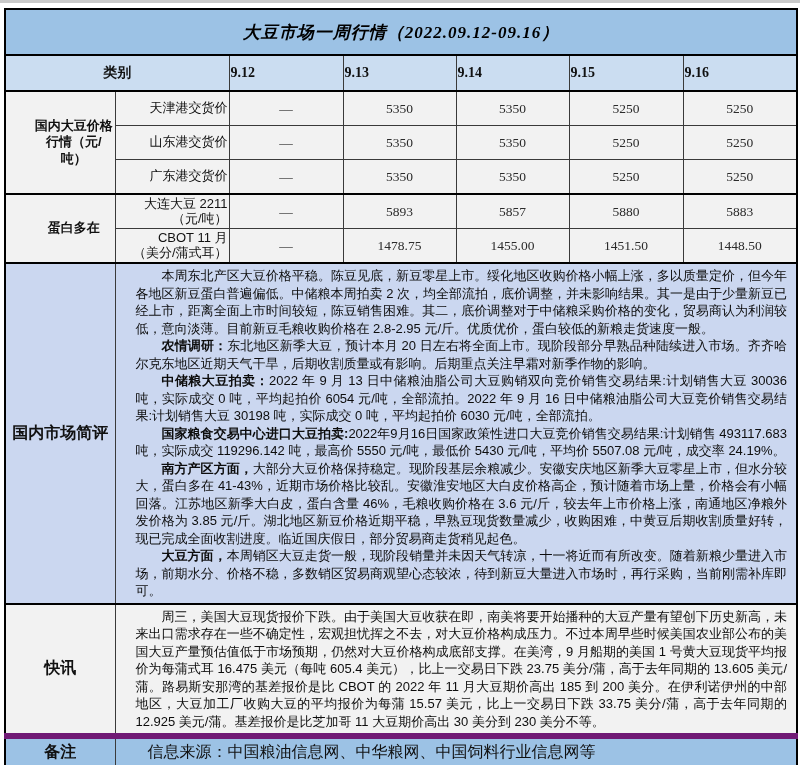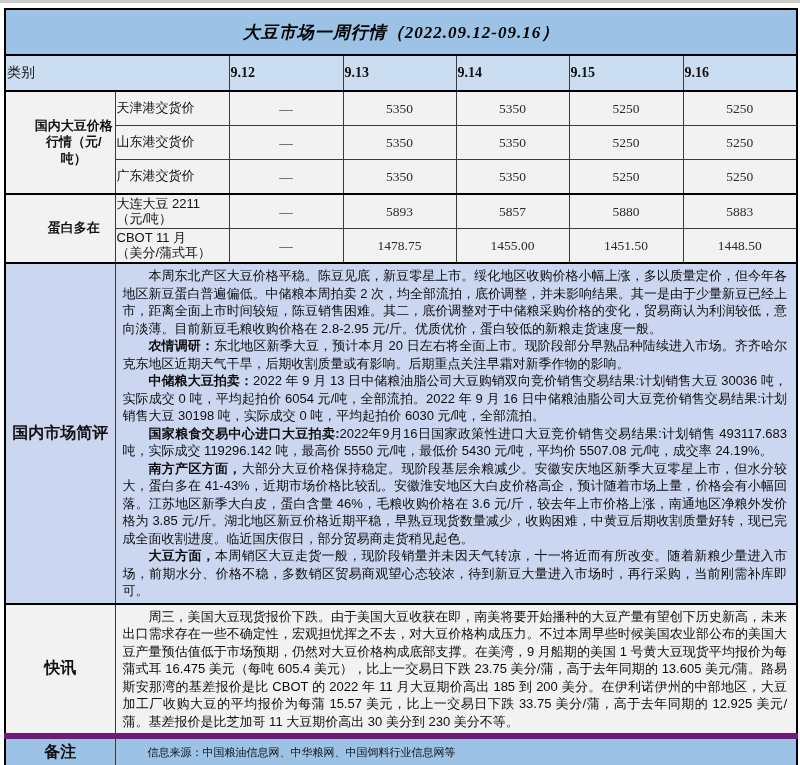--- a/index.html
+++ b/index.html
@@ -9,45 +9,45 @@
   table{border-collapse:collapse;table-layout:fixed;width:792px;border:2px solid #000;}
   td{border:1px solid #3a3a3a;overflow:hidden;}
   
   .title-cell{
     height:42px;background:#9CC2E5;text-align:center;vertical-align:middle;
     font-family:"Liberation Serif",serif;font-weight:bold;font-size:17px;letter-spacing:1px;color:#000;
     border-bottom:2px solid #000;
     font-style:italic;
   }
   
-  .cat-cell{height:32px;background:#CBDDF1;text-align:left;vertical-align:middle;
-    font-weight:normal;font-size:14px;}
+  .cat-cell{height:32px;background:#CBDDF1;text-align:center;vertical-align:middle;
+    font-weight:bold;font-size:14px;}
   .date-cell{background:#CBDDF1;vertical-align:middle;
     font-family:"Liberation Serif",serif;font-weight:bold;font-size:14px;}
   .header-row td{border-bottom:2px solid #000;}
   
   .group-cell{background:#F2F2F2;text-align:center;vertical-align:middle;
     font-weight:bold;font-size:13px;white-space:pre-line;line-height:1.25;padding-left:28px;}
-  .sub-cell{height:31px;background:#F2F2F2;text-align:left;vertical-align:middle;
+  .sub-cell{height:31px;background:#F2F2F2;text-align:right;vertical-align:middle;
     font-size:13px;white-space:pre-line;line-height:1.15;}
   .val-cell{background:#F2F2F2;text-align:center;vertical-align:middle;
     font-family:"Liberation Serif",serif;font-size:13.5px;color:#2b2b2b;}
   .futures-first td{border-top:2px solid #000;}
   
   .commentary-row td{border-top:2px solid #000;}
   .news-row td{border-top:2px solid #000;}
   .remark-row td{border-top:6px solid #701a75;}
   .side-label{text-align:center;vertical-align:middle;font-weight:bold;font-size:16px;}
   .side-blue{background:#CBD7F0;}
   .side-gray{background:#F2F2F2;}
   .side-remark{background:#9CC2E5;height:24px;}
   .body-blue{background:#CBD7F0;}
   .body-gray{background:#F2F2F2;}
-  .body-remark{background:#9CC2E5;font-size:11px;vertical-align:middle;padding-left:32px;}
-  .text-body{padding:3px 9px 3px 7px;vertical-align:top;}
+  .body-remark{background:#9CC2E5;font-size:16px;vertical-align:middle;padding-left:32px;}
+  .text-body{padding:3px 9px 3px 20px;vertical-align:top;}
   .text-body p{margin:0;font-size:13px;line-height:17.5px;text-align:justify;text-indent:2em;color:#0d0d0d;}
   .text-body p b{font-weight:bold;}
 </style>
 </head>
 <body>
 
 <div class="top-strip"></div>
 <div class="page">
   <table>
     <colgroup>

